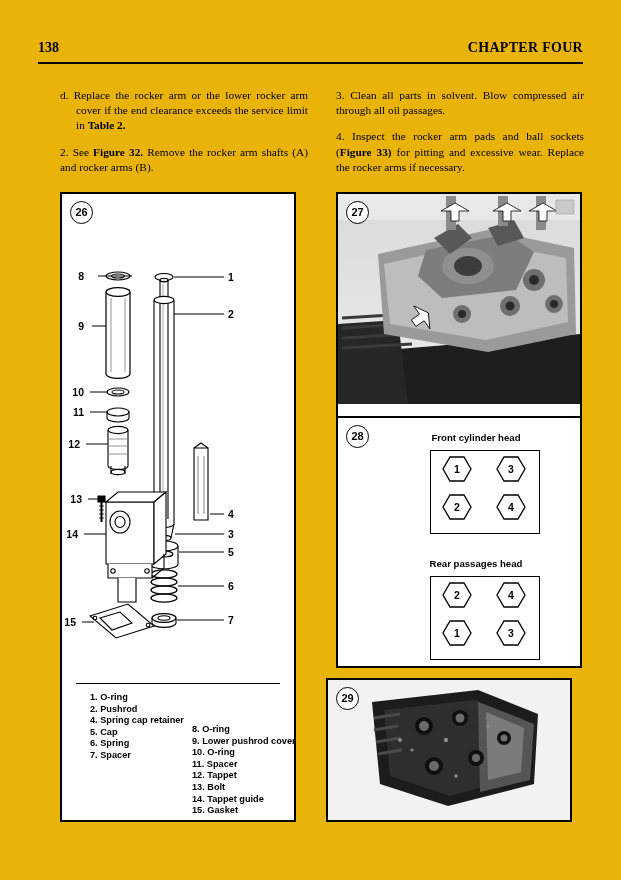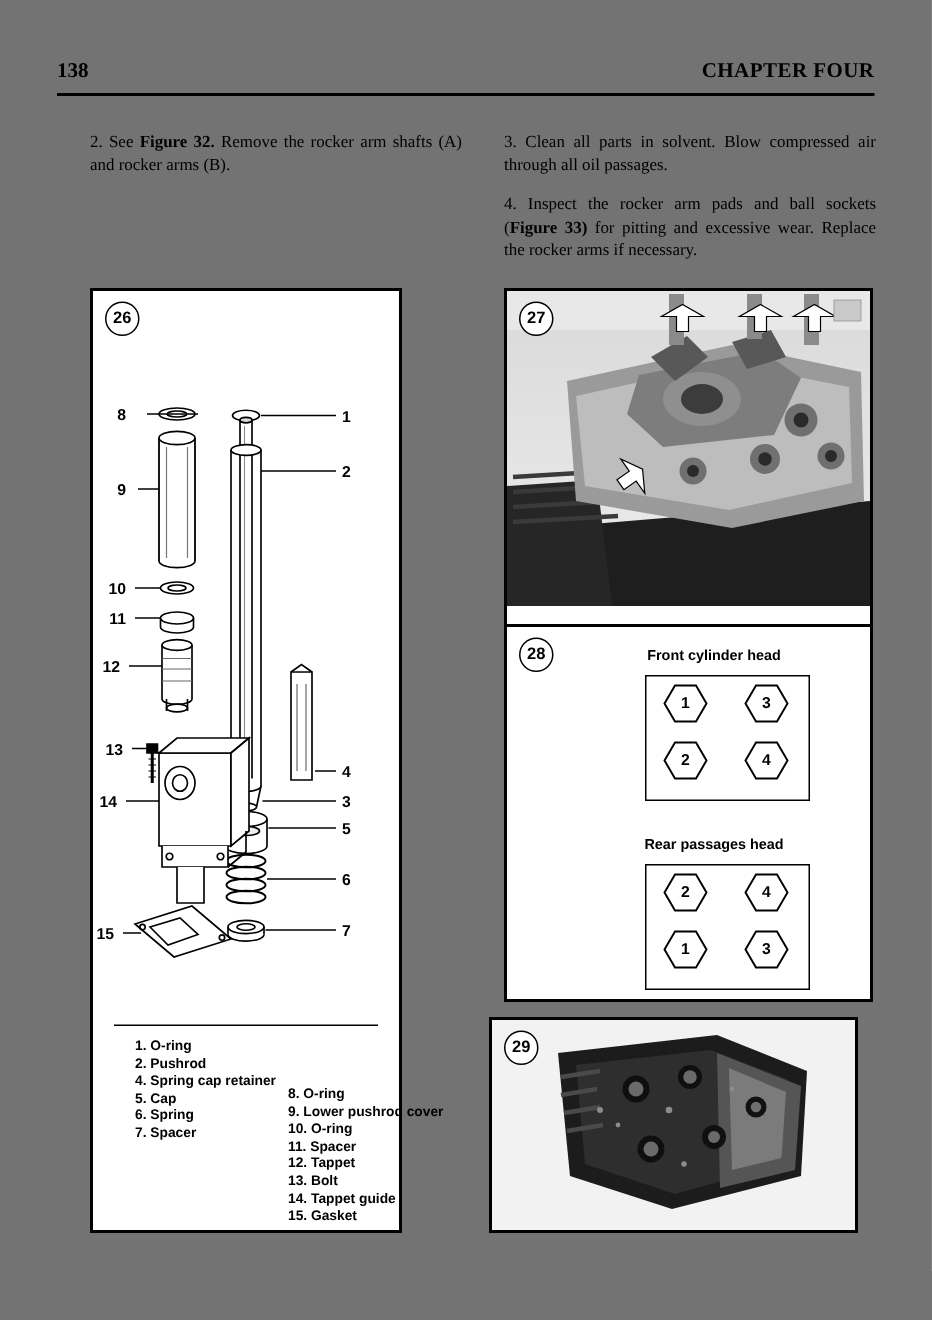--- a/index.html
+++ b/index.html
@@ -4,21 +4,21 @@
 <style>
   html, body {
     margin: 0;
     padding: 0;
     background: #8b8b8b;
   }
   .page {
     position: relative;
     width: 621px;
     height: 880px;
-    background: #737373;
+    background: #eab308;
     box-sizing: border-box;
     font-family: "Liberation Serif", serif;
     color: #000;
     overflow: hidden;
   }
   .page-inner {
     position: absolute;
     left: 38px;
     top: 40px;
     width: 545px;
@@ -98,21 +98,21 @@
     font-weight: bold;
     text-align: center;
     line-height: 20px;
     background: #fff;
     z-index: 6;
   }
   
   #fig26 {
     left: 22px;
     top: 152px;
-    width: 208px;
+    width: 236px;
     height: 630px;
   }
   #fig26 .title {
     position: absolute;
     left: 0; right: 0;
     top: 16px;
     text-align: center;
     font-family: "Liberation Sans", sans-serif;
     font-size: 13.5px;
     font-weight: bold;
@@ -221,20 +221,21 @@
 
     <div class="header">
       <div class="pg">138</div>
       <div class="chap">CHAPTER FOUR</div>
       <div class="rule"></div>
     </div>
 
     <div class="cols">
 
       <div class="col left">
+        <p class="hang">d.  Replace the rocker arm or the lower rocker arm cover if the end clearance exceeds the service limit in <b>Table 2.</b></p>
         <p>2.  See <b>Figure 32.</b> Remove the rocker arm shafts (A) and rocker arms (B).</p>
       </div>
 
       <div class="col right">
         <p>3.  Clean all parts in solvent. Blow compressed air through all oil passages.</p>
         <p>4.  Inspect the rocker arm pads and ball sockets (<b>Figure 33)</b> for pitting and excessive wear. Replace the rocker arms if necessary.</p>
       </div>
 
     </div>
 

